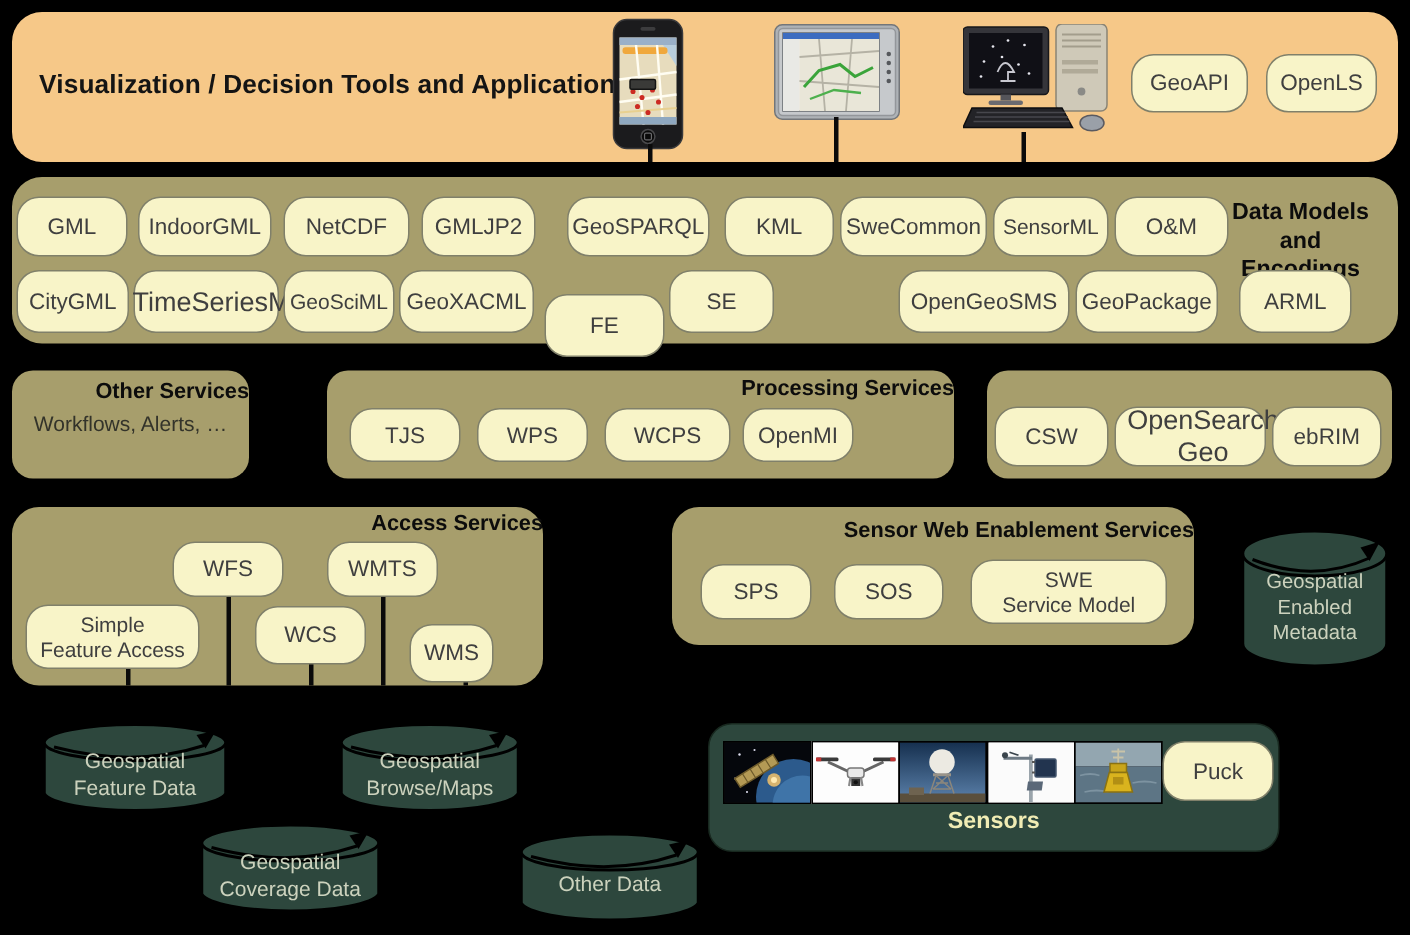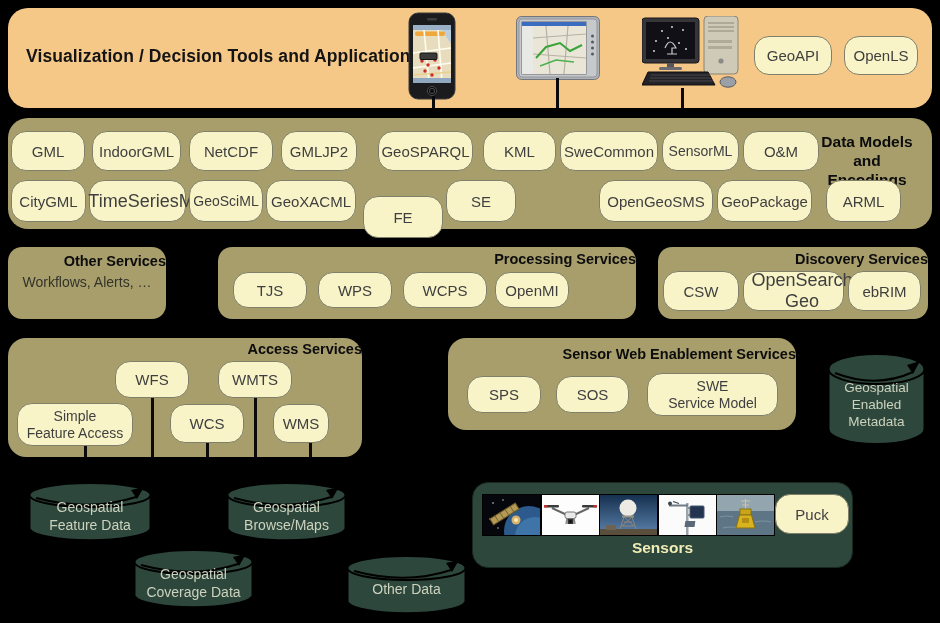--- a/index.html
+++ b/index.html
@@ -164,40 +164,39 @@
 
   <div class="band svc" style="left:218px;top:247px;width:418px;height:72px;">
     <div class="ctitle" style="top:4px;">Processing Services</div>
     <div class="chip" style="left:15px;top:25px;width:74px;height:36px;">TJS</div>
     <div class="chip" style="left:100px;top:25px;width:74px;height:36px;">WPS</div>
     <div class="chip" style="left:185px;top:25px;width:84px;height:36px;">WCPS</div>
     <div class="chip" style="left:277px;top:25px;width:74px;height:36px;">OpenMI</div>
   </div>
 
   <div class="band svc" style="left:658px;top:247px;width:270px;height:72px;">
-    <div class="ctitle" style="top:4px;">Discovery Services</div>
     <div class="chip" style="left:5px;top:24px;width:76px;height:40px;">CSW</div>
     <div class="chip ml fs13" style="left:85px;top:24px;width:101px;height:40px;">OpenSearch
 Geo</div>
     <div class="chip" style="left:190px;top:24px;width:73px;height:40px;">ebRIM</div>
   </div>
 
   <div class="band svc-big" style="left:8px;top:338px;width:354px;height:119px;">
     <div class="vline" style="left:143px;top:42px;height:77px;"></div>
     <div class="vline" style="left:246px;top:42px;height:77px;"></div>
     <div class="vline" style="left:76px;top:106px;height:13px;"></div>
     <div class="vline" style="left:198px;top:103px;height:16px;"></div>
     <div class="vline" style="left:301px;top:103px;height:16px;"></div>
     <div class="ctitle" style="top:3px;">Access Services</div>
     <div class="chip" style="left:107px;top:23px;width:74px;height:37px;">WFS</div>
     <div class="chip" style="left:210px;top:23px;width:74px;height:37px;">WMTS</div>
     <div class="chip ml fs14" style="left:9px;top:65px;width:116px;height:43px;">Simple
 Feature Access</div>
     <div class="chip" style="left:162px;top:66px;width:74px;height:39px;">WCS</div>
-    <div class="chip" style="left:265px;top:66px;width:56px;height:39px;">WMS</div>
+    <div class="chip" style="left:265px;top:78px;width:56px;height:39px;">WMS</div>
   </div>
 
   <div class="band svc-big" style="left:448px;top:338px;width:348px;height:92px;">
     <div class="ctitle" style="top:8px;">Sensor Web Enablement Services</div>
     <div class="chip" style="left:19px;top:38px;width:74px;height:37px;">SPS</div>
     <div class="chip" style="left:108px;top:38px;width:73px;height:37px;">SOS</div>
     <div class="chip ml fs14" style="left:199px;top:35px;width:131px;height:43px;">SWE
 Service Model</div>
   </div>
 

